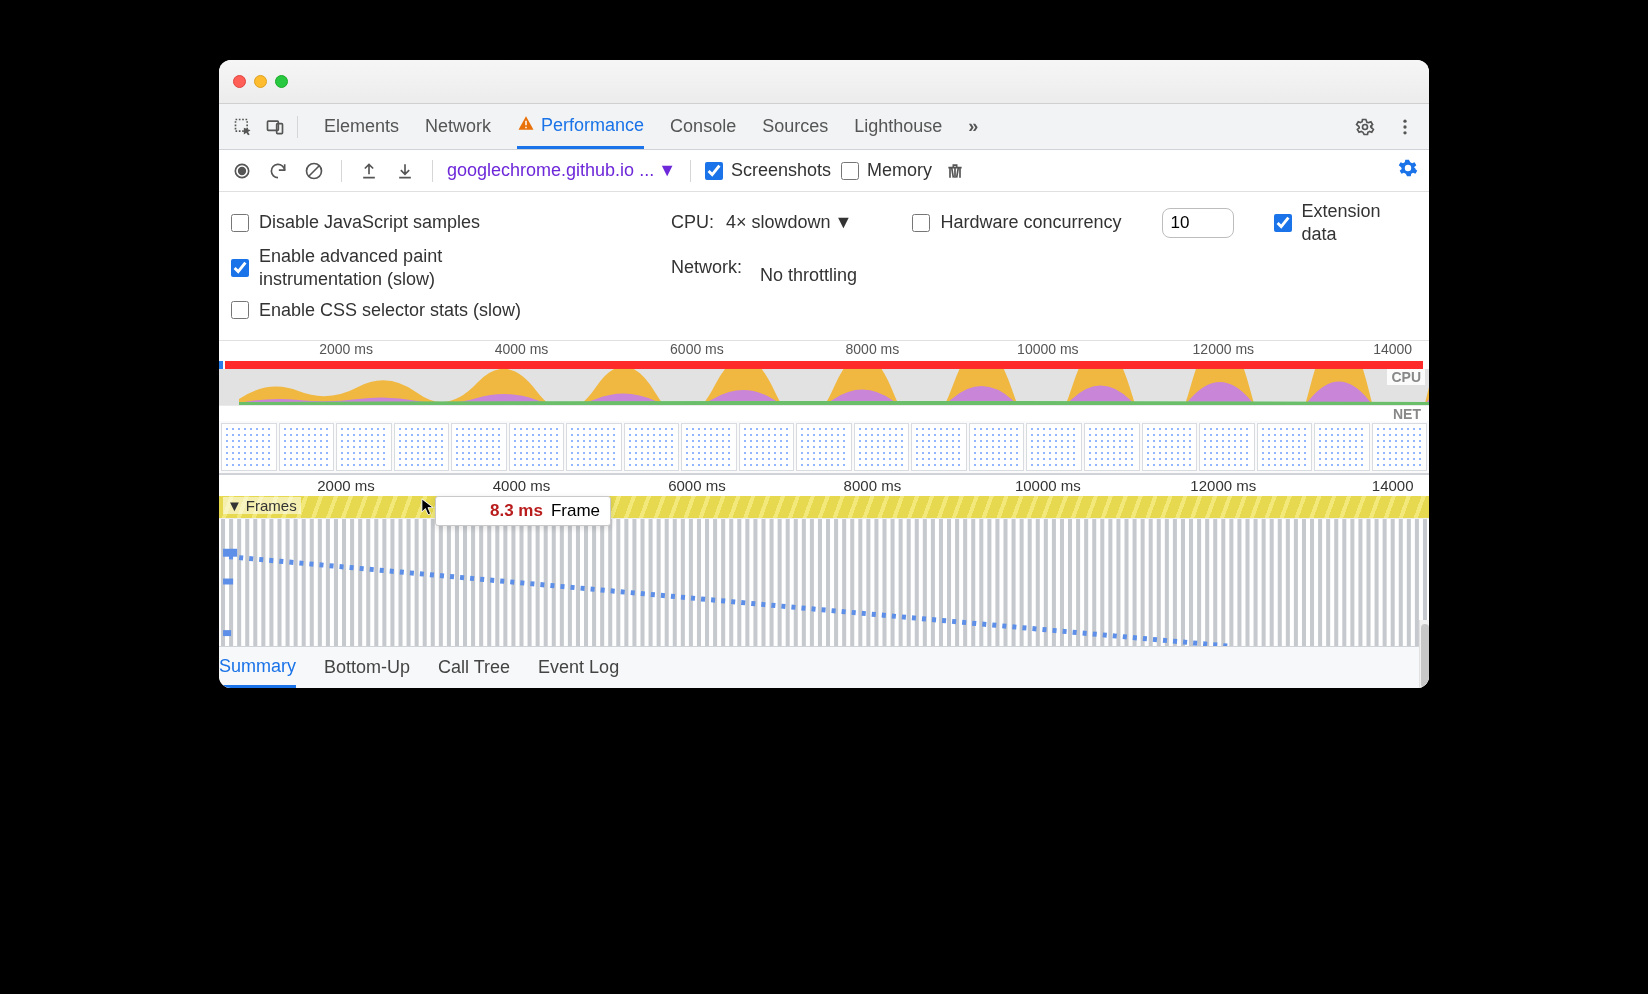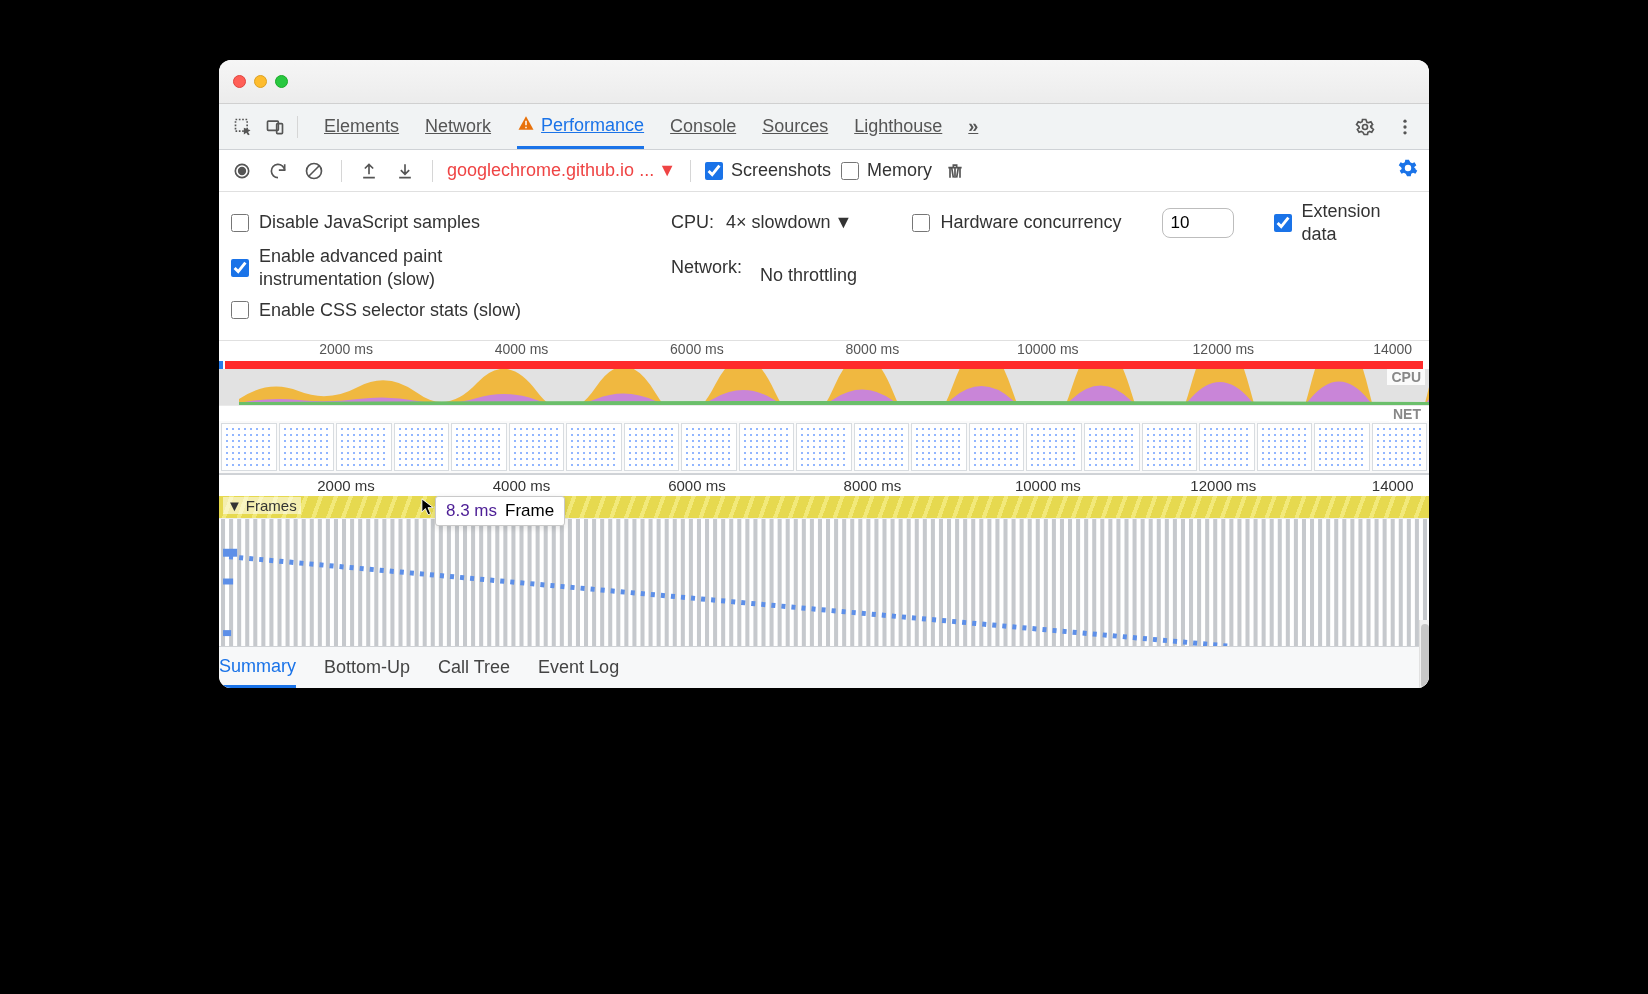--- a/index.html
+++ b/index.html
@@ -10,30 +10,30 @@
   .traffic .dot { width: 13px; height: 13px; border-radius: 50%; }
   .dot.red { background: #ff5f57; border: .5px solid #e0443e; }
   .dot.yellow { background: #febc2e; border: .5px solid #dba122; }
   .dot.green { background: #28c840; border: .5px solid #1aab29; }
   .titlebar-title { position: absolute; left: 0; right: 0; text-align: center; font-size: 17px; font-weight: 600; color: #333; pointer-events: none; }
 
   .tabstrip { height: 46px; background: #f1f3f4; display: flex; align-items: center; padding: 0 10px; border-bottom: 1px solid #cfd2d6; gap: 4px; }
   .tool-icon { width: 28px; height: 28px; display: flex; align-items: center; justify-content: center; color: #555; cursor: pointer; border-radius: 4px; }
   .tool-icon svg { width: 20px; height: 20px; }
   .tabs { display: flex; gap: 26px; margin-left: 18px; font-size: 18px; color: #555; align-items: center; height: 100%; }
-  .tab { cursor: pointer; height: 100%; display: flex; align-items: center; text-decoration: underline; }
+  .tab { cursor: pointer; height: 100%; display: flex; align-items: center; }
   .tab.active { color: #1a73e8; border-bottom: 3px solid #1a73e8; font-weight: 500; }
   .tab .warn { color: #e8710a; margin-right: 6px; }
   .tabstrip-right { margin-left: auto; display: flex; gap: 12px; color: #555; }
 
   .toolbar { height: 42px; display: flex; align-items: center; padding: 0 10px; gap: 10px; border-bottom: 1px solid #e0e0e0; font-size: 18px; }
   .tbtn { width: 26px; height: 26px; display: flex; align-items: center; justify-content: center; color: #555; cursor: pointer; }
   .tbtn svg { width: 20px; height: 20px; }
   .divider { width: 1px; height: 22px; background: #d6d6d6; margin: 0 4px; }
-  .droplabel { color: #ef4444; display: flex; align-items: center; gap: 4px; cursor: pointer; max-width: 260px; }
+  .droplabel { color: #6d28d9; display: flex; align-items: center; gap: 4px; cursor: pointer; max-width: 260px; }
   .droplabel .txt { overflow: hidden; text-overflow: ellipsis; white-space: nowrap; }
   .chk { display: flex; align-items: center; gap: 8px; cursor: pointer; color: #333; }
   .chk input { width: 18px; height: 18px; accent-color: #1a73e8; }
   .gear-right { margin-left: auto; color: #1a73e8; cursor: pointer; }
   .gear-right svg { width: 22px; height: 22px; }
 
   .settings { padding: 8px 12px 10px 12px; border-bottom: 1px solid #e0e0e0; font-size: 18px; color: #333; }
   .settings-row { display: flex; align-items: center; gap: 40px; min-height: 40px; }
   .settings-col-left { width: 400px; }
   .settings .chk { gap: 10px; }
@@ -57,21 +57,21 @@
   .thumb::after { content: ""; position: absolute; inset: 2px; background-image: radial-gradient(#4a86ff 1px, transparent 1px); background-size: 6px 6px; opacity: .6; }
 
   
   .flame { position: relative; background: #fff; }
   .flame .ruler2 { height: 22px; position: relative; font-size: 15px; color: #333; border-top: 1px solid #cfd2d6; }
   .flame .ruler2 .tick { position: absolute; top: 2px; transform: translateX(-50%); }
   .frames-bar { height: 22px; background: repeating-linear-gradient(110deg,#e6d94f,#e6d94f 10px,#f2e97a 10px,#f2e97a 14px); position: relative; }
   .frames-label { position: absolute; left: 4px; top: 1px; font-size: 15px; color: #333; background: rgba(255,255,255,.55); padding: 0 4px; display: flex; align-items: center; gap: 4px; }
   .cursor-arrow { position: absolute; left: 202px; top: 2px; width: 14px; height: 18px; }
   .tooltip { position: absolute; left: 216px; top: 22px; background: #fff; border: 1px solid #c9c9c9; border-radius: 3px; padding: 4px 10px; font-size: 17px; box-shadow: 0 2px 6px rgba(0,0,0,.12); display: flex; gap: 8px; z-index: 5; }
-  .tooltip .ms { color: #4c1d95; font-weight: 400; }
+  .tooltip .ms { color: #b91c1c; font-weight: 700; margin-left: 44px; }
   .waterfall { height: 128px; background: #fff; position: relative; overflow: hidden; border-top: 1px solid #eee; }
   .waterfall svg { position: absolute; inset: 0; width: 100%; height: 100%; }
 
   .scrollbar { position: absolute; right: 0; top: 146px; width: 10px; height: 180px; background: #f1f1f1; border-left: 1px solid #e1e1e1; }
   .scrollbar .thumb2 { position: absolute; left: 1px; top: 4px; width: 8px; height: 64px; background: #c7c7c7; border-radius: 4px; }
 
   .bottom-tabs { height: 42px; border-top: 1px solid #d0d3d7; display: flex; align-items: center; gap: 28px; padding: 0 0; font-size: 18px; color: #444; background: #f7f8f9; }
   .bottom-tabs .btab { cursor: pointer; height: 100%; display: flex; align-items: center; }
   .bottom-tabs .btab.active { color: #1a73e8; border-bottom: 3px solid #1a73e8; font-weight: 500; }
 </style>

